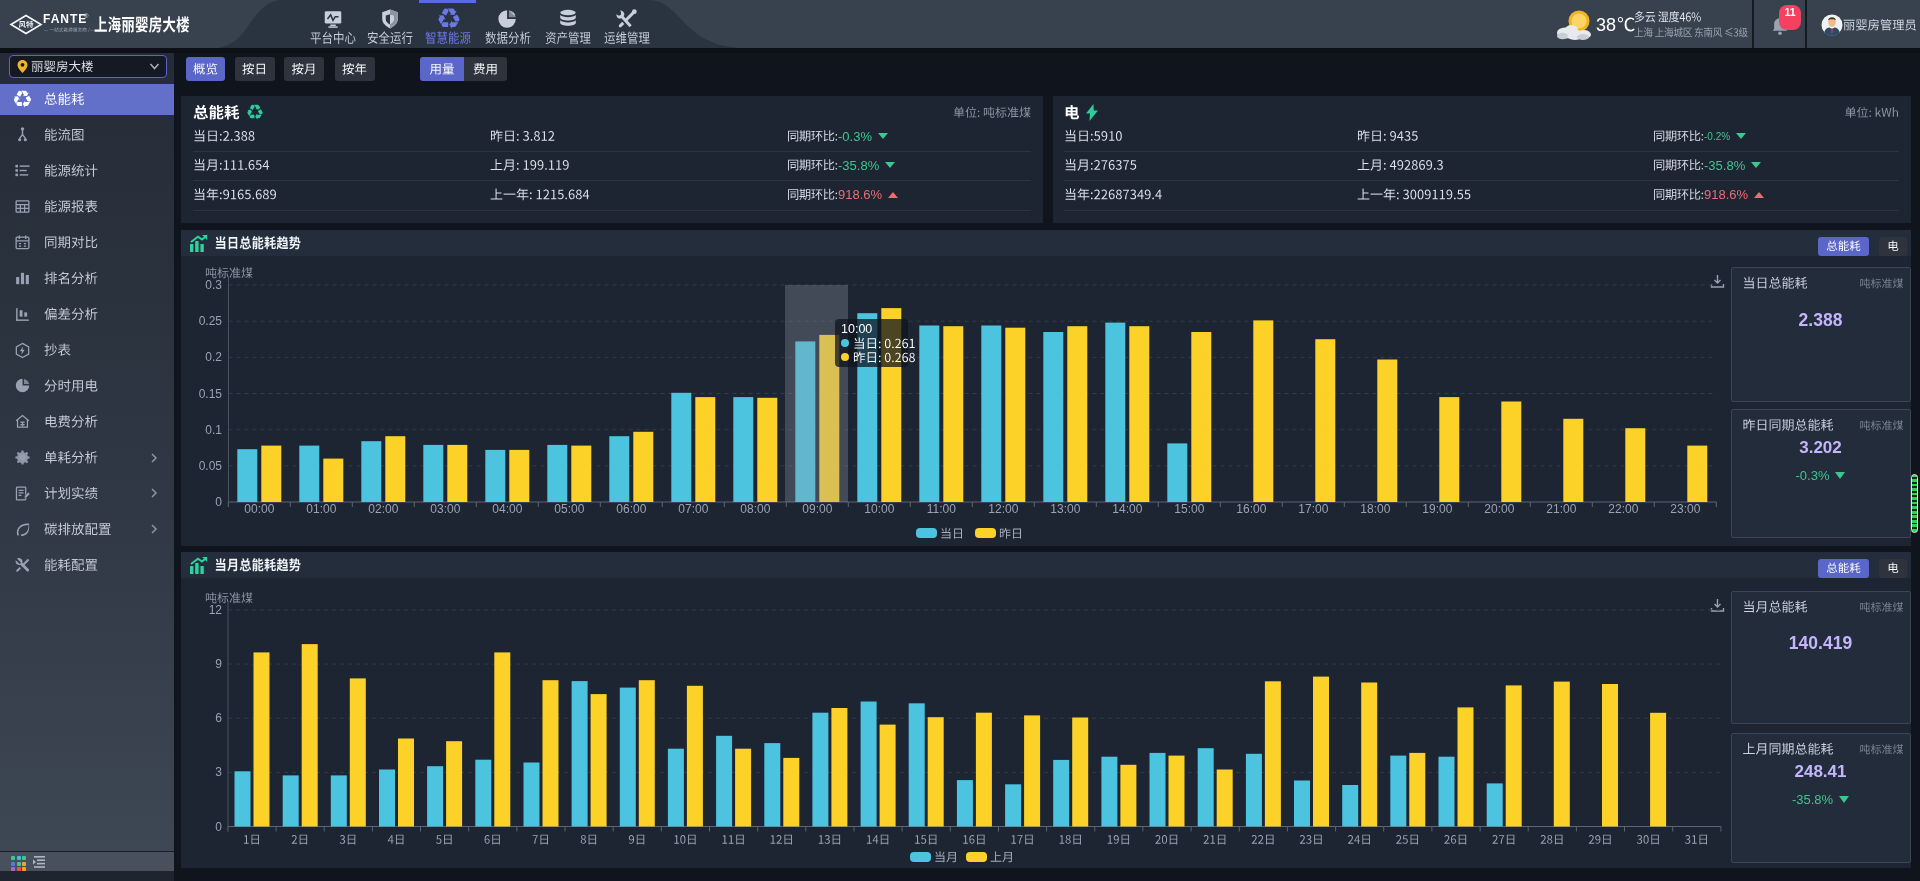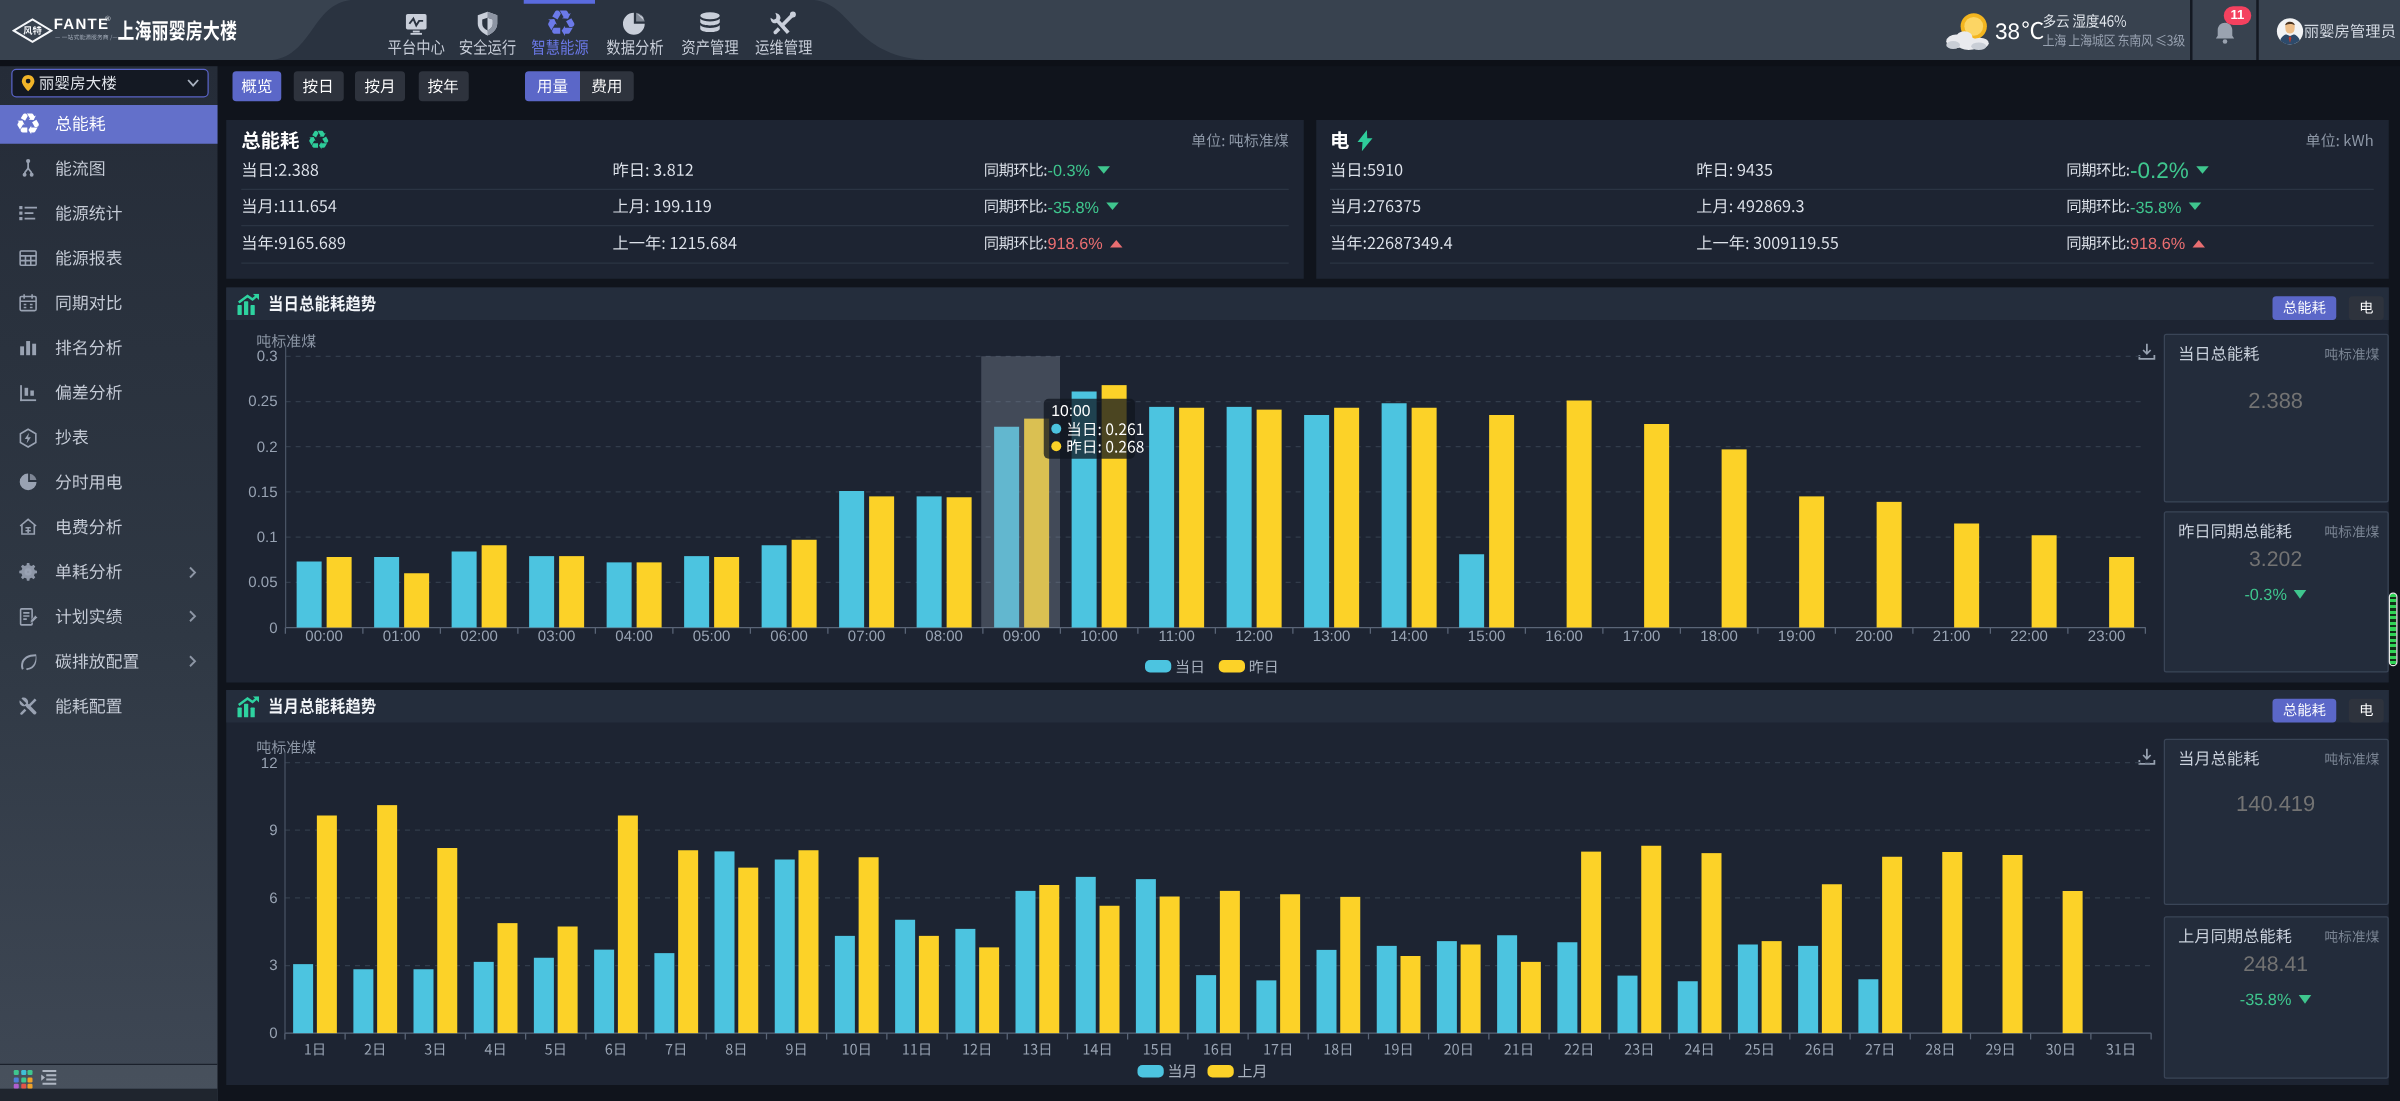--- a/index.html
+++ b/index.html
@@ -1,20 +1,20 @@
 <!DOCTYPE html>
 <html><head><meta charset="utf-8"><style>
 *{margin:0;padding:0;box-sizing:border-box}
 html,body{width:1920px;height:881px;overflow:hidden;background:#10141c;
  font-family:"Liberation Sans",sans-serif;}
 .abs{position:absolute}
 #page{position:relative;width:1920px;height:881px}
 .panel{position:absolute;background:#1d2432;}
 .box{position:absolute;background:#232c3b;border:1px solid #3a4557;border-radius:2px;}
-.num{color:#737373;font-weight:normal;}
+.num{color:#c4b5fd;font-weight:bold;}
 .btn{position:absolute;height:19px;border-radius:3px;}
 .tri-dn{width:0;height:0;border-left:5px solid transparent;border-right:5px solid transparent;border-top:6px solid #3fc68e;display:inline-block}
 .tri-up{width:0;height:0;border-left:5px solid transparent;border-right:5px solid transparent;border-bottom:6px solid #e96e71;display:inline-block}
 svg{display:block}
 </style></head><body>
 <div id="page">
 <svg class="abs" style="left:0;top:0" width="1920" height="53" viewBox="0 0 1920 53">
 <rect x="0" y="0" width="1920" height="48" fill="#38424f"></rect>
 <path d="M218,48 C250,44 250,3 281,0 L651,0 C682,3 682,44 740,48 Z" fill="#2a3340"></path>
 <rect x="0" y="48" width="1920" height="5" fill="#0d1017"></rect>
@@ -83,21 +83,21 @@
 <g fill="#c9ced6">
         <ellipse cx="6.5" cy="31" rx="5.5" ry="3.2"></ellipse>
         <ellipse cx="27" cy="32" rx="6" ry="3"></ellipse>
       </g>
 </svg>
     <div class="abs" style="left:1596px;top:16px;color:#fff;font-size:18px;line-height:18px">38</div>
     <svg class="abs" style="left:1770px;top:15px" width="20" height="24" viewBox="0 0 24 26">
 <path d="M12 2.5c4 0 7 3 7 7v5.5l1.8 2.5H3.2L5 15V9.5c0-4 3-7 7-7z" fill="#9aa3b0"></path>
 <circle cx="12" cy="20.5" r="2.2" fill="#9aa3b0"></circle>
 </svg>
-    <div class="abs" style="left:1779px;top:5px;width:22px;height:15px;background:#f4415f;border-radius:8px;color:#fff;font-size:10.5px;font-weight:bold;text-align:center;line-height:15px">11</div>
+    <div class="abs" style="left:1779px;top:5px;width:22px;height:25px;background:#f4415f;border-radius:8px;color:#fff;font-size:10.5px;font-weight:bold;text-align:center;line-height:15px">11</div>
     <svg class="abs" style="left:1821px;top:14px" width="22" height="22" viewBox="0 0 22 22">
 <circle cx="11" cy="11" r="10.5" fill="#f2f3f5"></circle>
 <path d="M11 3.6c-2.6 0-4 1.8-3.8 4l.3 2.4c.2 1.6 1.7 2.8 3.5 2.8s3.3-1.2 3.5-2.8l.3-2.4c.2-2.2-1.2-4-3.8-4z" fill="#edbe8a"></path>
 <path d="M7.1 6.2c.4-1.9 1.8-2.9 3.9-2.9s3.5 1 3.9 2.9c-1.1-.7-2.4-1-3.9-1s-2.8.3-3.9 1z" fill="#4a3524"></path>
 <path d="M3.2 18.2c1-3.2 3.6-4.6 5-4.6l2.8 1.2 2.8-1.2c1.4 0 4 1.4 5 4.6a10.5 10.5 0 0 1-15.6 0z" fill="#2d4a6b"></path>
 <path d="M11 14.8l-1.1 1.6 1.1 4 1.1-4z" fill="#c0392b"></path>
 </svg>
     <div class="abs" style="left:0;top:53px;width:174px;height:828px;background:linear-gradient(180deg,#252c38 0%,#2f3844 55%,#3f4855 100%)"></div>
     <div class="abs" style="left:9px;top:55px;width:158px;height:23px;background:#141923;border:1px solid #5a64c8;border-radius:4px"></div>
     <svg class="abs" style="left:16px;top:59px" width="13" height="15" viewBox="0 0 13 15">
@@ -268,21 +268,21 @@
       <span class="tri-up" style="border-top-color:transparent;border-bottom-color:#e96e71"></span>
     </div>
     <div class="abs" style="left:193.0px;top:150.5px;width:838.0px;height:1px;background:#2b3443"></div>
     <div class="abs" style="left:193.0px;top:180.0px;width:838.0px;height:1px;background:#2b3443"></div>
     <div class="abs" style="left:193.0px;top:210.0px;width:838.0px;height:1px;background:#2b3443"></div>
     <div class="panel" style="left:1052.5px;top:96px;width:858px;height:127px"></div>
     <svg class="abs" style="left:1085px;top:104px" width="14" height="17" viewBox="0 0 14 17">
 <path d="M8.5 0L1 9.5h4L4.5 17 13 6.5H8.8z" fill="#2ecc9a"></path>
     </svg>
     <div class="abs" style="left:1704.0px;top:129.5px;display:flex;align-items:center;height:13px;gap:6px">
-      <span style="color:#3fc68e;font-size:18px">-0.2%</span>
+      <span style="color:#3fc68e;font-size:10px">-0.2%</span>
       <span class="tri-dn" style="border-top-color:#3fc68e;border-bottom-color:transparent"></span>
     </div>
     <div class="abs" style="left:1704.0px;top:158.5px;display:flex;align-items:center;height:13px;gap:6px">
       <span style="color:#3fc68e;font-size:13px">-35.8%</span>
       <span class="tri-dn" style="border-top-color:#3fc68e;border-bottom-color:transparent"></span>
     </div>
     <div class="abs" style="left:1704.0px;top:188.0px;display:flex;align-items:center;height:13px;gap:6px">
       <span style="color:#e96e71;font-size:13px">918.6%</span>
       <span class="tri-up" style="border-top-color:transparent;border-bottom-color:#e96e71"></span>
     </div>

